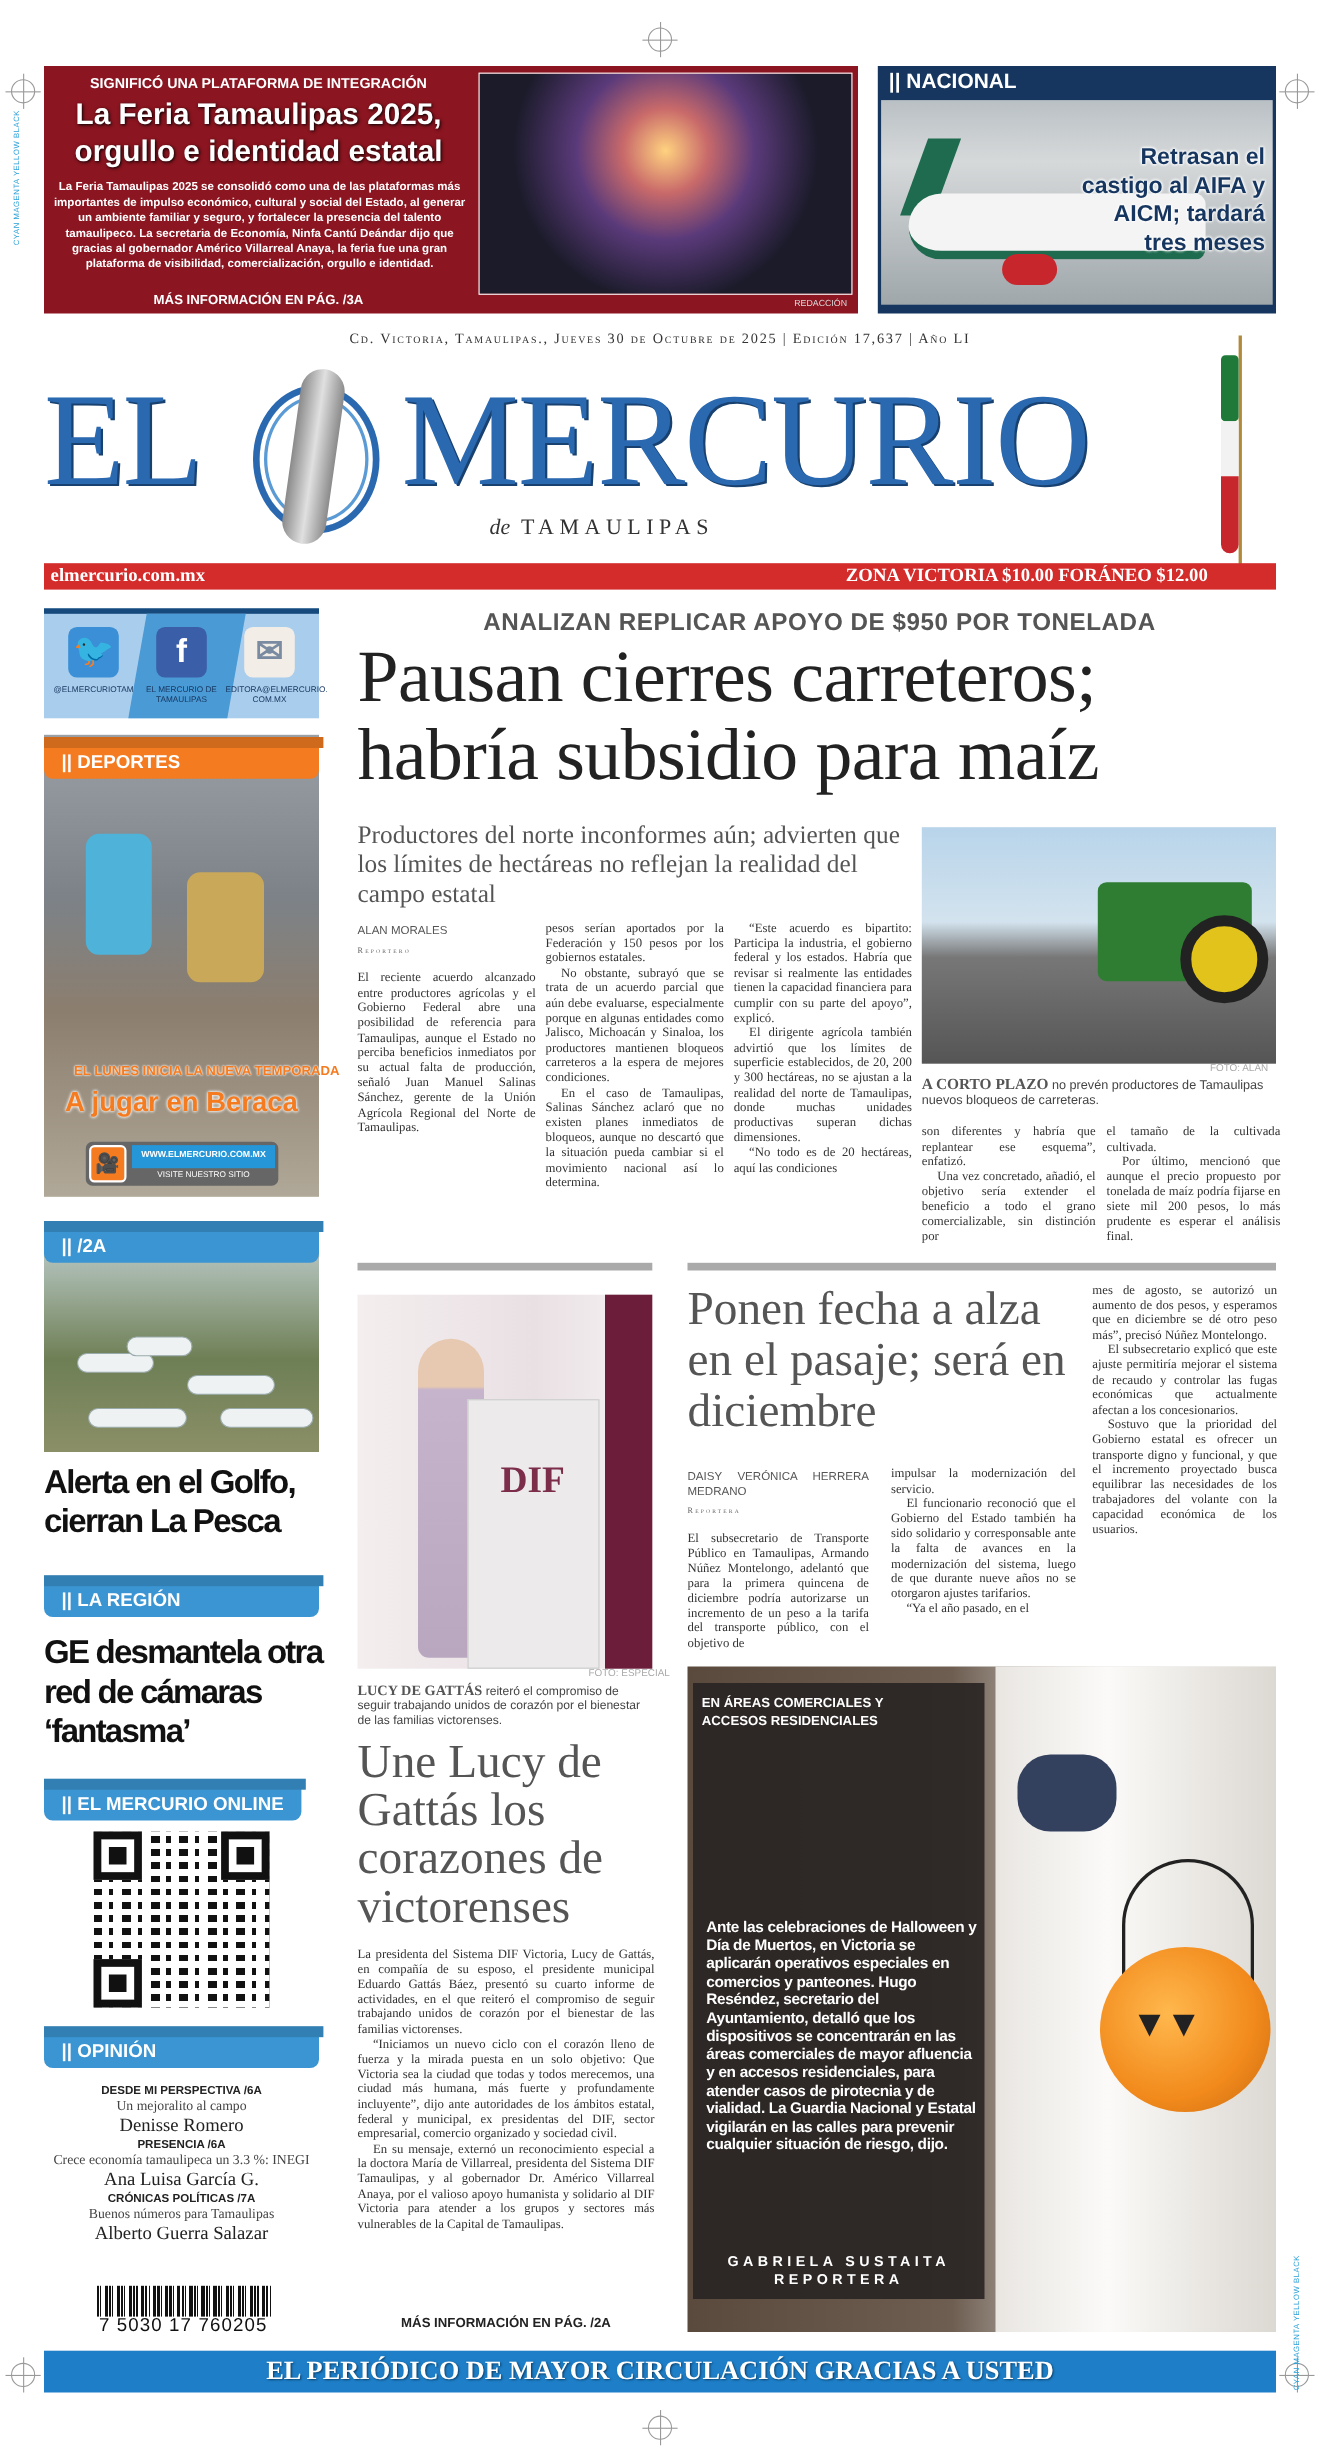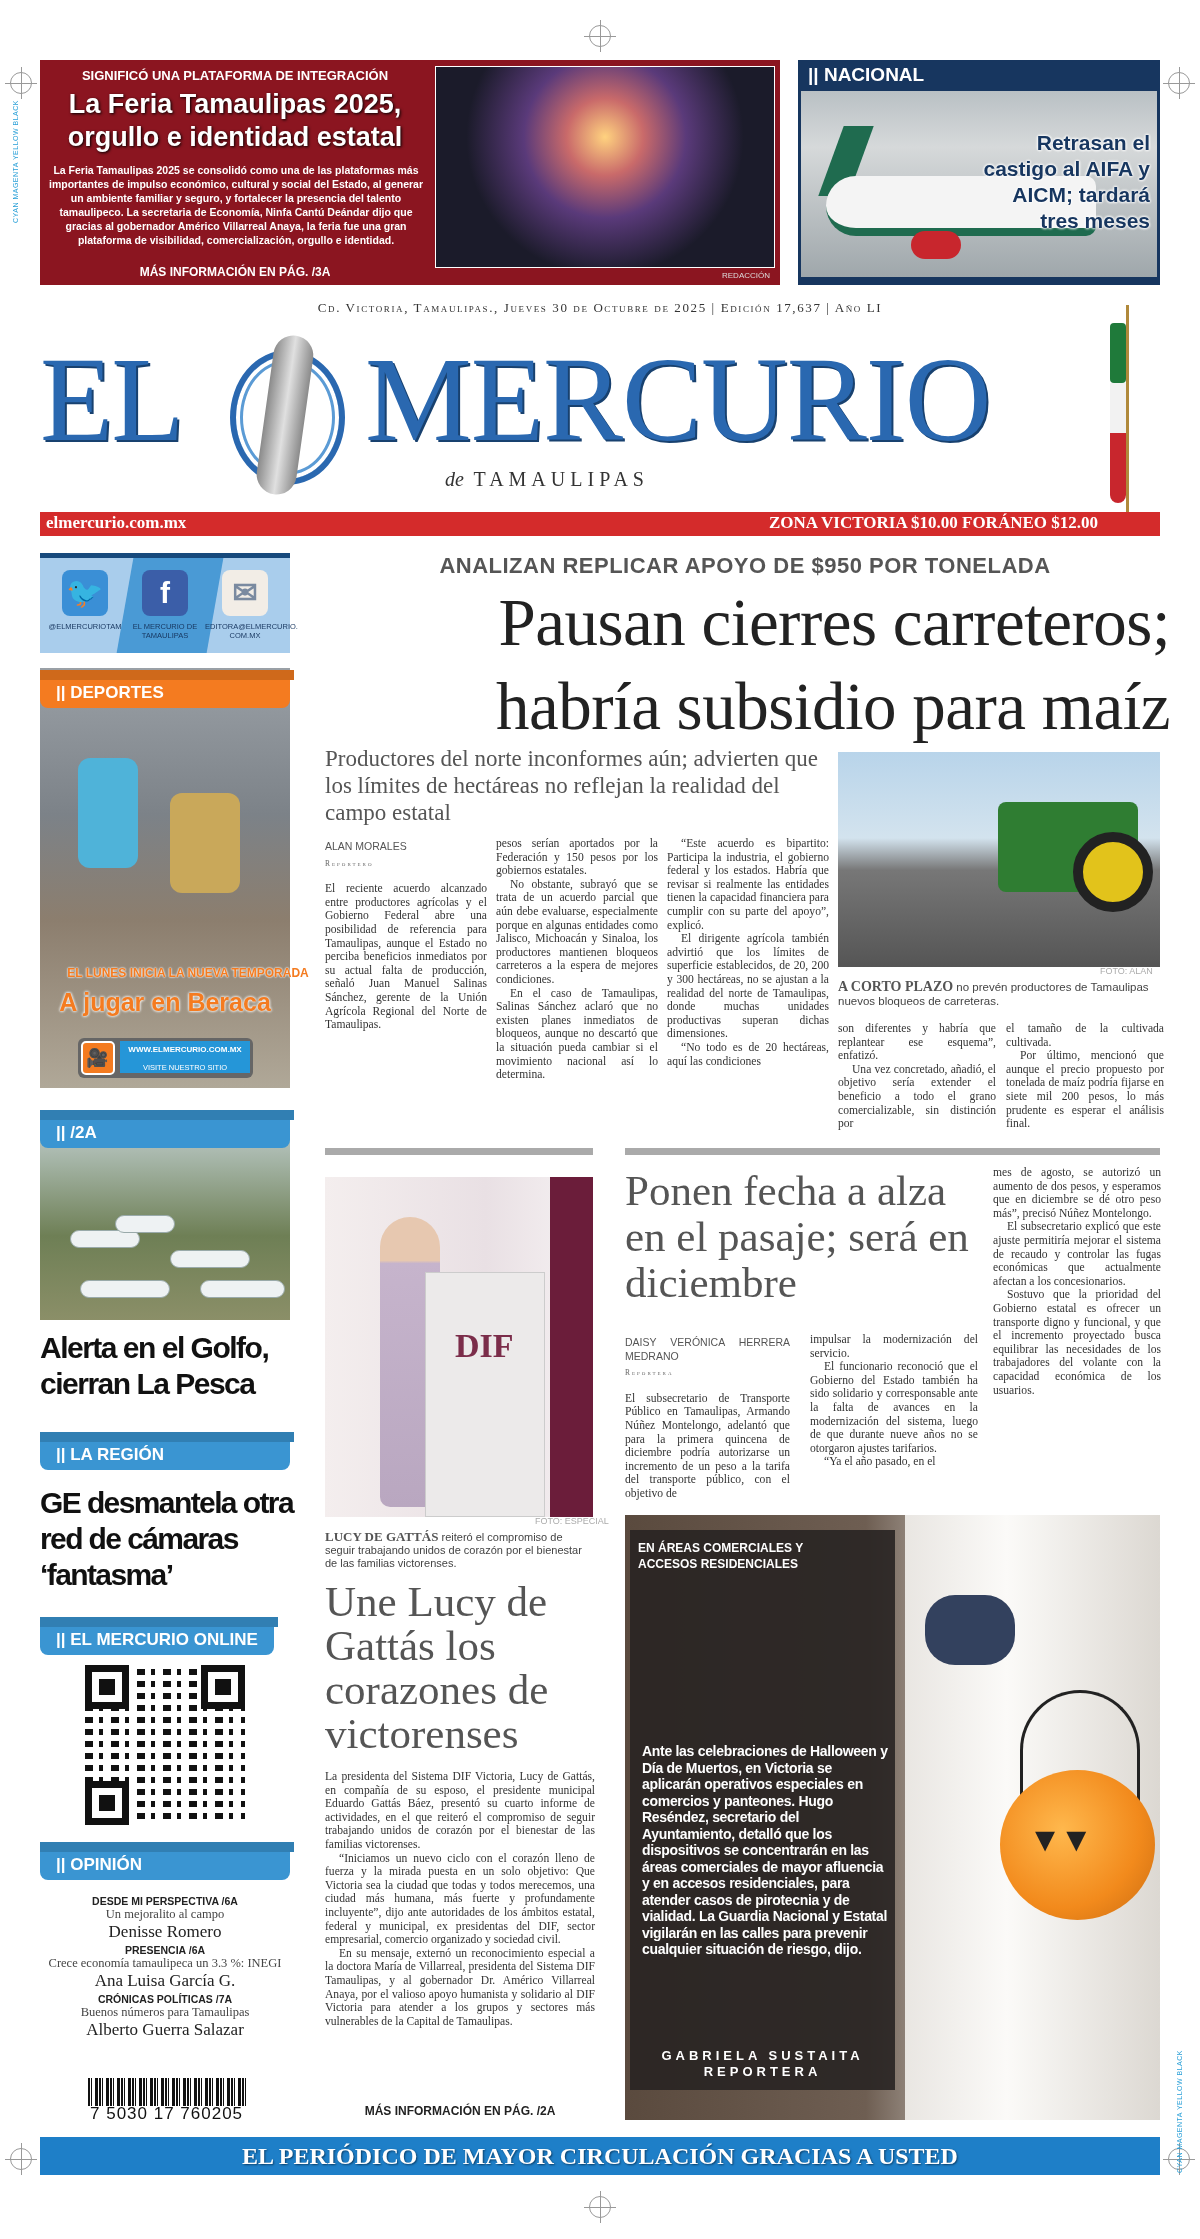--- a/index.html
+++ b/index.html
@@ -56,21 +56,21 @@
 .tagbar{position:absolute;height:30px;color:#fff;font-family:"Liberation Sans",sans-serif;font-weight:bold;font-size:17px;padding:5px 0 0 16px;border-radius:0 0 8px 8px}
 .tagbar:before{content:"";position:absolute;left:0;top:-8px;right:-4px;height:10px;background:inherit;filter:brightness(.85)}
 #deportes{left:40px;top:668px;width:250px;height:420px;background:linear-gradient(180deg,#9aa0a6 0,#7c8288 35%,#8c7e6e 60%,#b0a898 100%)}
 #deportes .tagbar{left:0;top:10px;width:250px;background:#f47b20}
 #deportes .p1{position:absolute;left:38px;top:90px;width:60px;height:110px;background:#4fb3d9;border-radius:12px}
 #deportes .p2{position:absolute;left:130px;top:125px;width:70px;height:100px;background:#c9a85a;border-radius:12px}
 #deportes .kick{position:absolute;left:0;width:296px;top:298px;text-align:center;font-family:"Liberation Sans",sans-serif;font-size:12px;font-weight:bold;color:#f47b20;text-shadow:0 0 2px #fff,0 0 2px #fff}
 #deportes .head{position:absolute;left:0;width:250px;top:320px;text-align:center;font-family:"Liberation Sans",sans-serif;font-size:25px;font-weight:bold;color:#f47b20;text-shadow:0 0 3px #fff,0 0 3px #fff}
 #deportes .web{position:absolute;left:38px;top:370px;width:175px;height:40px;background:#666;border-radius:6px}
 #deportes .web .cam{position:absolute;left:3px;top:3px;width:34px;height:34px;background:#f47b20;border:2px solid #fff;border-radius:5px;color:#fff;text-align:center;font-size:18px;line-height:30px}
-#deportes .web .url{position:absolute;left:42px;top:3px;right:3px;height:32px;background:#2596d8;color:#fff;font-size:8px;font-weight:bold;text-align:center;line-height:17px;font-family:"Liberation Sans",sans-serif}
+#deportes .web .url{position:absolute;left:42px;top:3px;right:3px;height:21px;background:#2596d8;color:#fff;font-size:8px;font-weight:bold;text-align:center;line-height:17px;font-family:"Liberation Sans",sans-serif}
 #deportes .web .visit{position:absolute;left:42px;top:22px;right:3px;height:15px;color:#fff;font-size:7.5px;text-align:center;line-height:15px;font-family:"Liberation Sans",sans-serif}
 #golfo{left:40px;top:1110px;width:250px;height:210px;background:linear-gradient(180deg,#c8d3d8 0,#a3b3a4 25%,#6e7f55 60%,#8b8f68 100%)}
 #golfo .tagbar{left:0;top:8px;width:250px;background:#3a95d2}
 #golfo .boat{position:absolute;height:18px;background:#eef2f3;border-radius:10px;border:1px solid #9aa}
 #golfo-head{left:40px;top:1330px;width:255px;font-family:"Liberation Sans",sans-serif;font-weight:bold;font-size:30px;line-height:36px;color:#111;letter-spacing:-1.5px}
 #region-tag{left:40px;top:1440px;width:250px;background:#3a95d2}
 #region-head{left:40px;top:1485px;width:255px;font-family:"Liberation Sans",sans-serif;font-weight:bold;font-size:30px;line-height:36px;color:#111;letter-spacing:-1.6px}
 #online-tag{left:40px;top:1625px;width:234px;background:#3a95d2}
 #qr{left:85px;top:1665px;width:160px;height:160px;background:
  repeating-linear-gradient(90deg,#111 0 8px,#fff 8px 14px,#111 14px 18px,#fff 18px 26px),
@@ -79,21 +79,21 @@
 #opinion-tag{left:40px;top:1850px;width:250px;background:#3a95d2}
 #opinion{left:40px;top:1893px;width:250px;text-align:center}
 #opinion .sec{font-family:"Liberation Sans",sans-serif;font-weight:bold;font-size:10.5px;color:#222;margin-top:2px}
 #opinion .tit{font-size:12.5px;color:#444;line-height:15px}
 #opinion .auth{font-size:17px;color:#222;line-height:20px}
 #barcode{left:88px;top:2078px;width:160px;height:44px}
 #barcode .bars{height:28px;background:repeating-linear-gradient(90deg,#111 0 2px,#fff 2px 3px,#111 3px 4px,#fff 4px 7px,#111 7px 10px,#fff 10px 11px)}
 #barcode .num{font-family:"Liberation Sans",sans-serif;font-size:17px;color:#111;letter-spacing:1px;line-height:16px;margin-left:2px}
 
 #kicker{left:325px;top:553px;width:840px;text-align:center;font-family:"Liberation Sans",sans-serif;font-weight:bold;font-size:22px;color:#555;letter-spacing:.5px}
-#headline{left:325px;top:580px;width:845px;text-align:right;font-size:67px;line-height:84px;color:#222;letter-spacing:-.5px}
+#headline{left:325px;top:580px;width:845px;text-align:left;font-size:67px;line-height:71px;color:#222;letter-spacing:-.5px}
 #deck{left:325px;top:745px;width:500px;font-size:23px;line-height:27px;color:#555}
 .byline{font-family:"Liberation Sans",sans-serif;font-size:10.5px;color:#555}
 .role{font-size:7.5px;letter-spacing:2px;color:#666;font-variant:small-caps;margin-top:3px}
 .col{position:absolute;font-size:11.6px;line-height:13.6px;color:#333;text-align:justify;hyphens:auto}
 .col p{text-indent:14px}
 .col p.first{text-indent:0}
 #tractor-photo{left:838px;top:752px;width:322px;height:215px;background:linear-gradient(180deg,#b8d4ea 0,#d3e3ee 40%,#777 55%,#555 100%)}
 #tractor-photo .tractor{position:absolute;left:160px;top:50px;width:140px;height:90px;background:#2f7d32;border-radius:8px}
 #tractor-photo .wheel{position:absolute;left:235px;top:80px;width:80px;height:80px;background:#e2c31b;border:10px solid #222;border-radius:50%}
 #tractor-credit{left:1100px;top:966px;font-family:"Liberation Sans",sans-serif;font-size:9px;color:#aaa}

